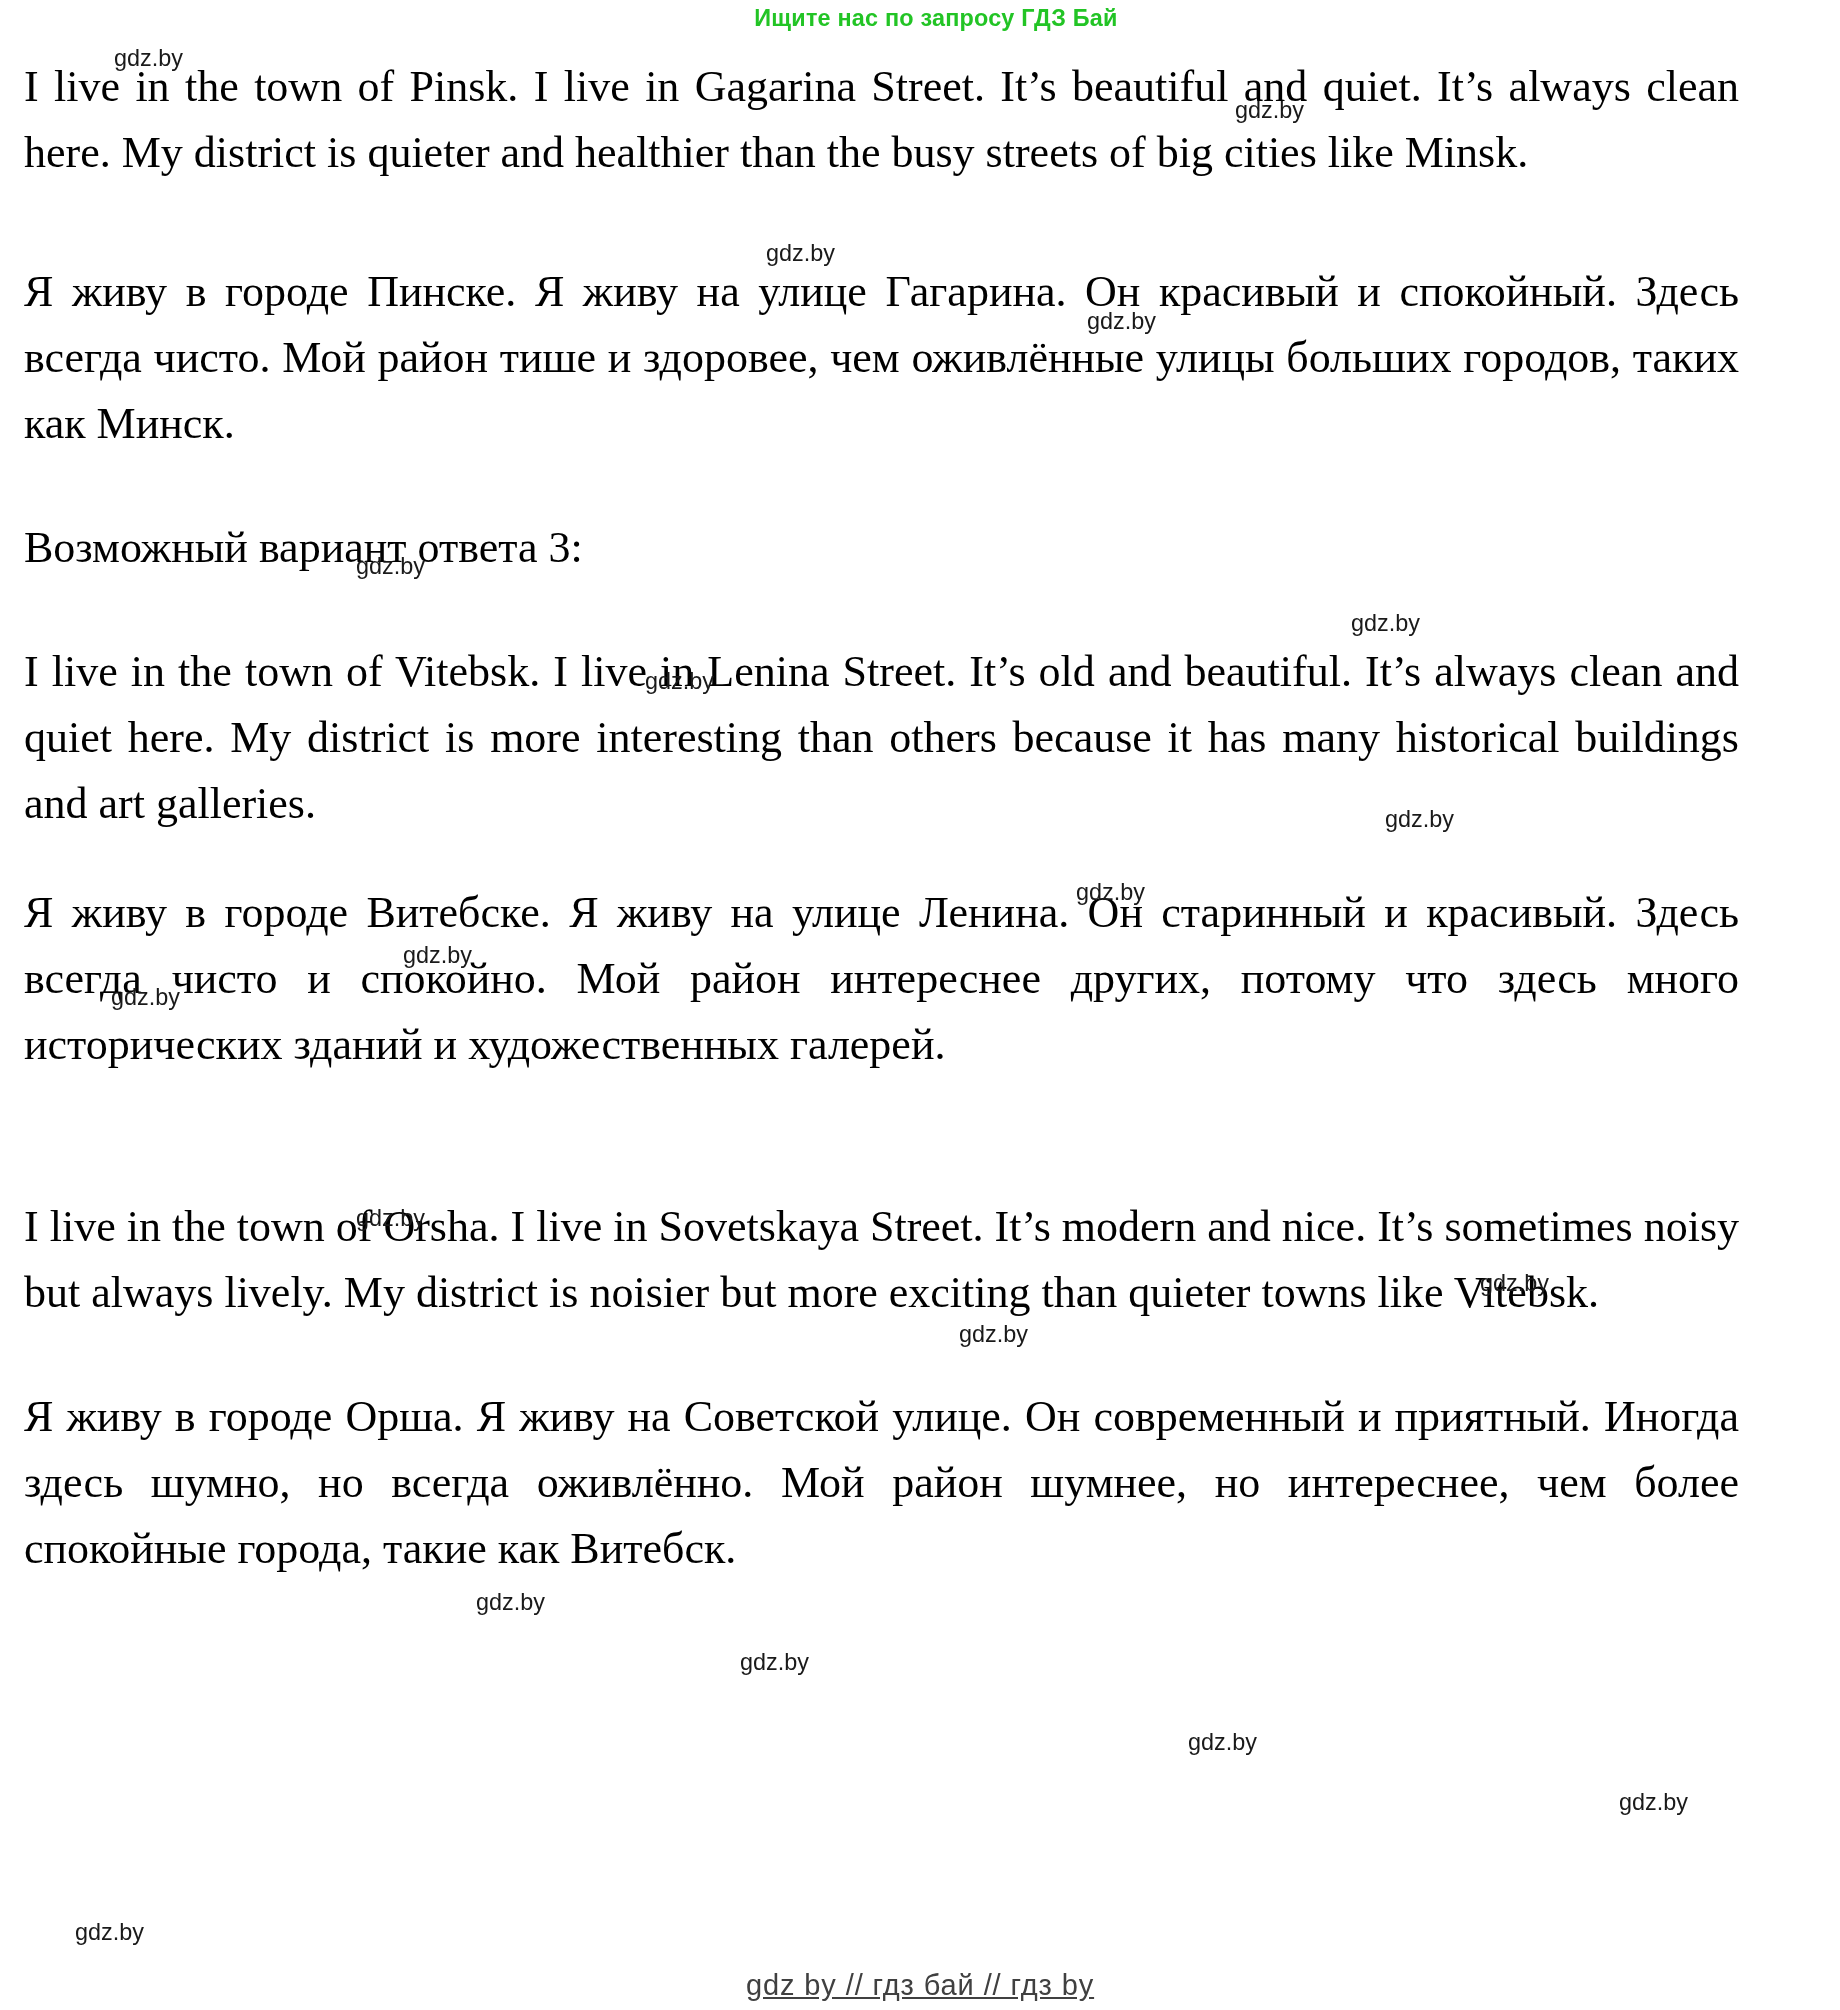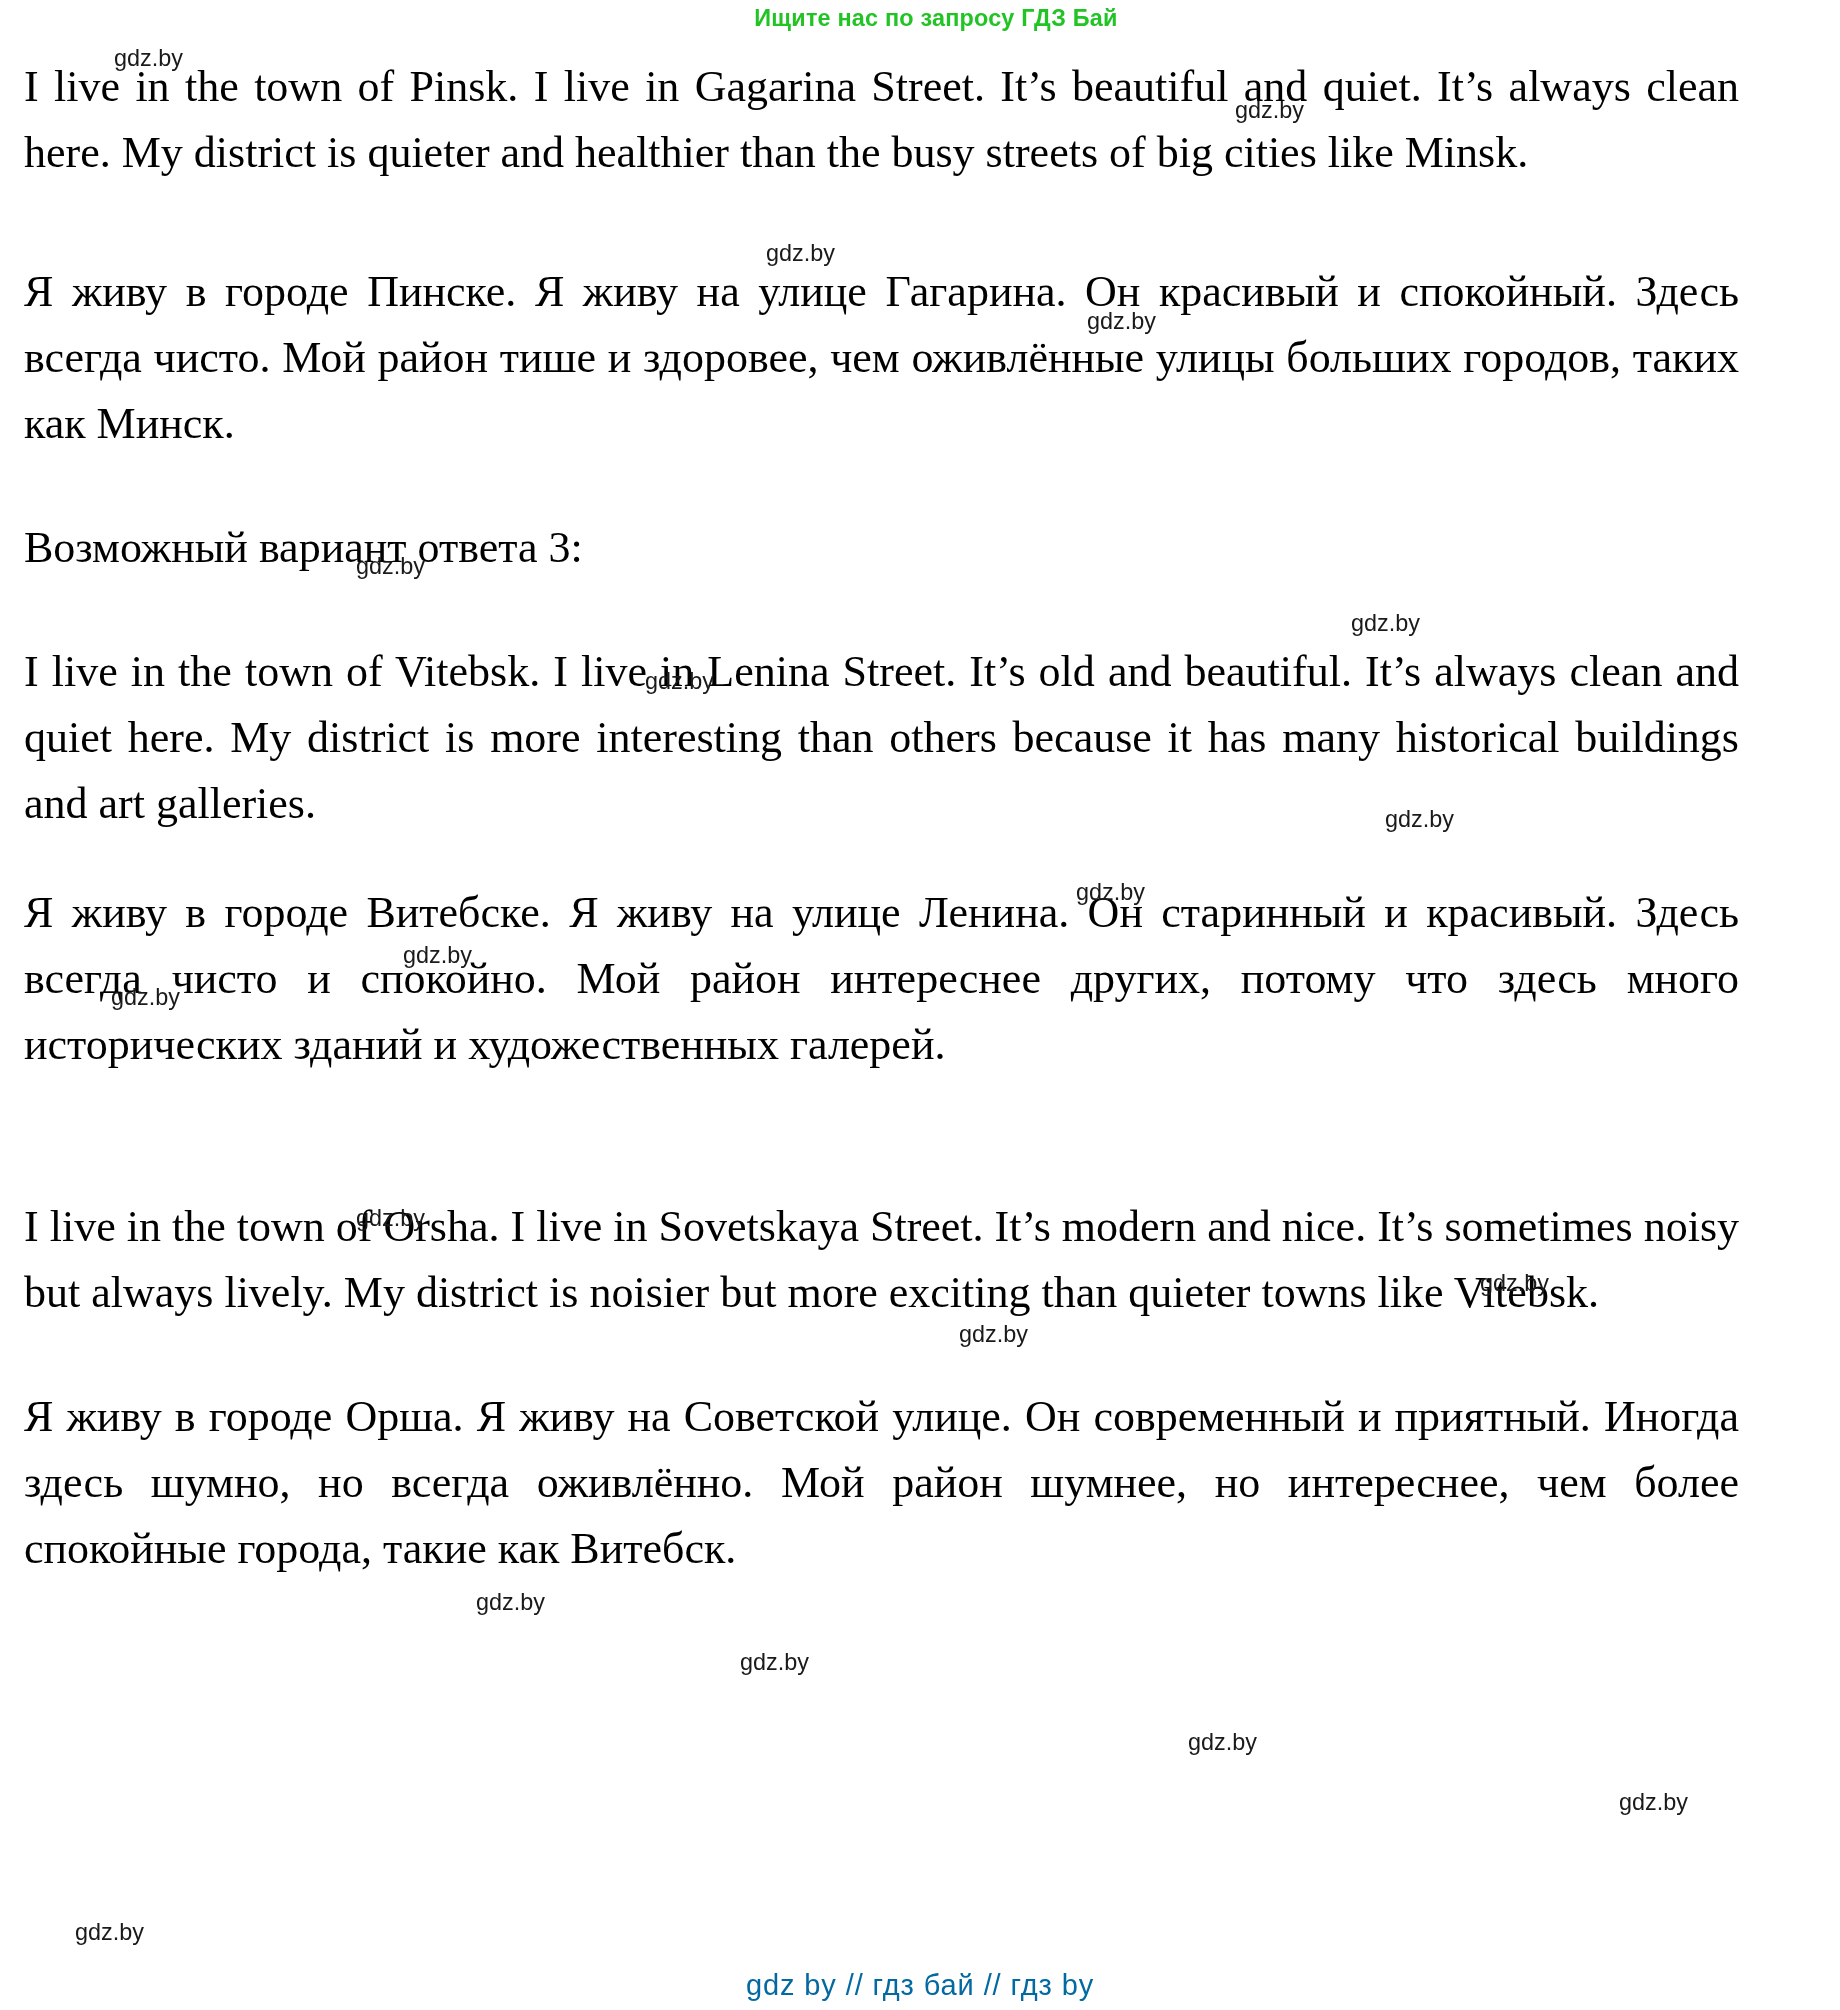--- a/index.html
+++ b/index.html
@@ -83,23 +83,24 @@
   .footer-bar {
     position: absolute;
     left: 0;
     bottom: 9.4px;
     width: 1840px;
     text-align: center;
   }
   .footer-text {
     font-family: "Liberation Sans", "DejaVu Sans", sans-serif;
     font-size: 29px;
-    color: #0369a1;
+    color: #404040;
     letter-spacing: 0.9px;
     white-space: nowrap;
+    text-decoration: underline;
   }
 </style>
 </head>
 <body>
 
 <div class="promo-bar">
   <span class="promo-text">Ищите нас по запросу ГДЗ Бай</span>
 </div>
 
 <div class="page-body">

